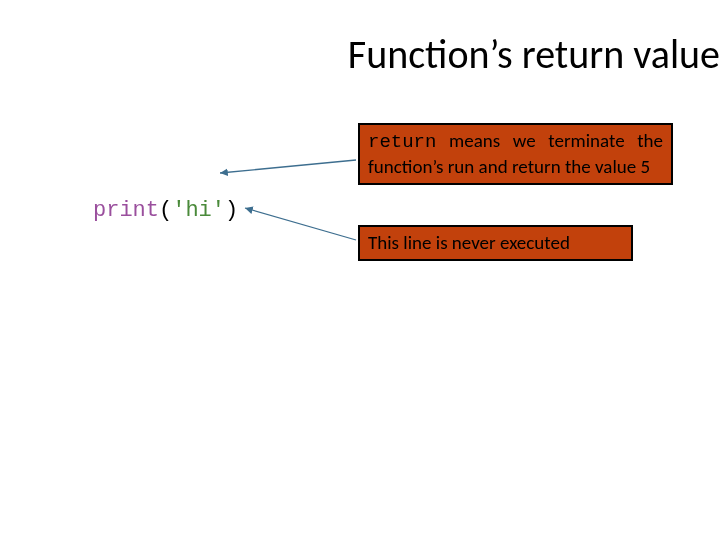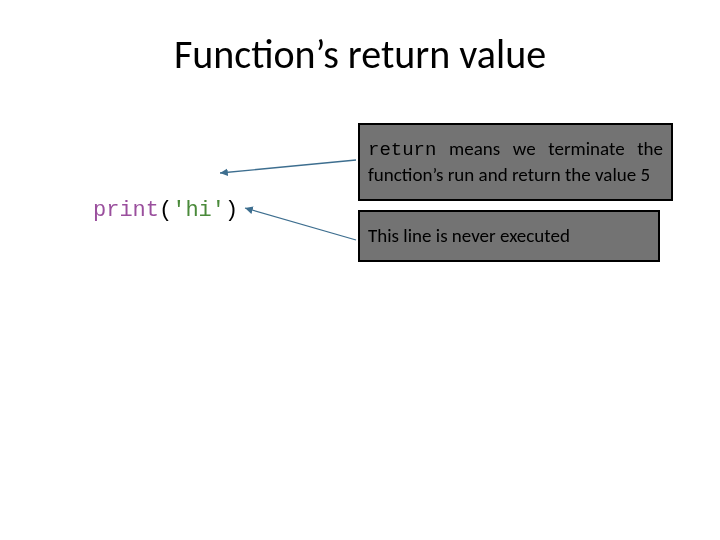--- a/index.html
+++ b/index.html
@@ -14,21 +14,21 @@
   .slide {
     position: relative;
     width: 720px;
     height: 540px;
   }
   .title {
     position: absolute;
     top: 30px;
     left: 0;
     width: 100%;
-    text-align: center;
+    text-align: right;
     font-size: 40px;
     color: #000;
     font-weight: 400;
   }
   .code {
     position: absolute;
     left: 55px;
     top: 128px;
     font-family: "Courier New", Courier, monospace;
     font-size: 22px;
@@ -39,40 +39,40 @@
   .code .kw-def { color: #e8a33d; }
   .code .fn-name { color: #3a7fc6; }
   .code .paren { color: #000; }
   .code .kw-return { font-weight: bold; color: #000; }
   .code .builtin { color: #9a4f9d; margin-top: 42px; }
   .code .str { color: #4a8a3a; }
   .indent { display:inline-block; width: 38px; }
   .callout {
     position: absolute;
     border: 2px solid #000;
-    background: #737373;
+    background: #c2410c;
     font-size: 19px;
     line-height: 1.25;
-    padding: 12px 8px;
+    padding: 4px 8px;
     box-sizing: border-box;
   }
   .callout .mono {
     font-family: "Courier New", Courier, monospace;
   }
   .callout1 {
     left: 358px;
     top: 123px;
     width: 315px;
     text-align: justify;
     text-align-last: left;
   }
   .callout2 {
     left: 358px;
-    top: 210px;
-    width: 302px;
+    top: 225px;
+    width: 275px;
   }
   svg.arrows {
     position: absolute;
     left: 0;
     top: 0;
     width: 720px;
     height: 540px;
     pointer-events: none;
   }
 </style>

